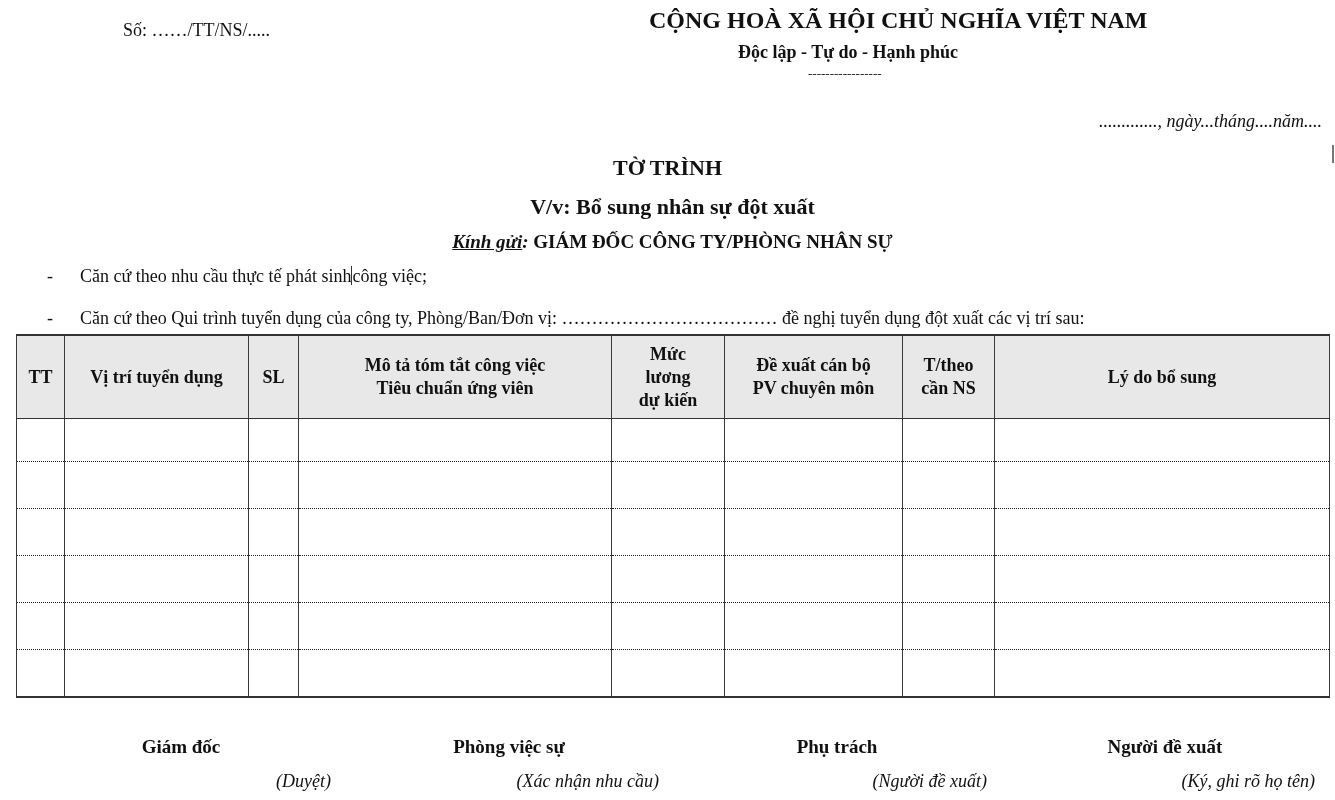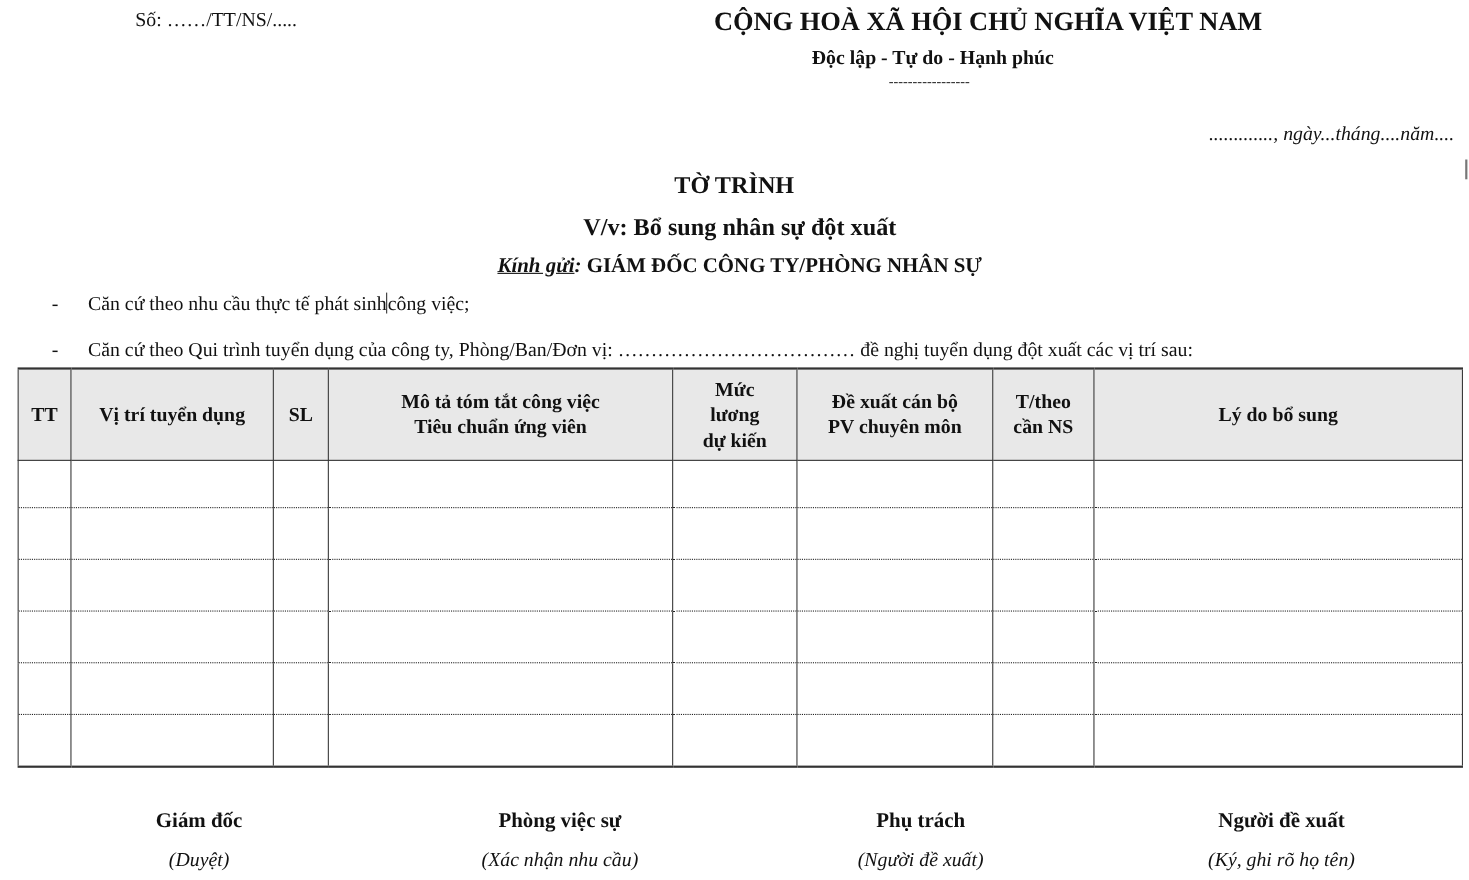--- a/index.html
+++ b/index.html
@@ -2,21 +2,21 @@
 <html><head>
 <meta charset="utf-8">
 <style>
   html, body { margin: 0; padding: 0; background: #ffffff; }
   body {
     width: 1335px; height: 800px; position: relative; overflow: hidden;
     font-family: "Liberation Serif", "DejaVu Serif", serif;
     color: #111111;
   }
   .abs { position: absolute; white-space: nowrap; }
-  .so-number { left: 123px; top: 8px; font-size: 18px; }
+  .so-number { left: 123px; top: 20px; font-size: 18px; }
   .nation-title { left: 649px; top: 7px; font-size: 24px; font-weight: bold; }
   .motto { left: 738px; top: 42px; font-size: 18px; font-weight: bold; }
   .motto-rule { left: 808px; top: 66px; font-size: 13px; letter-spacing: 0px; color: #222; }
   .date-line { right: 13px; top: 111px; font-size: 18px; font-style: italic; }
   .cursor-mark { left: 1332px; top: 145px; width: 2px; height: 18px; background: #777; }
   .doc-title { left: 0; width: 1335px; text-align: center; top: 155px; font-size: 22px; font-weight: bold; }
   .doc-subject { left: 0; width: 1345px; text-align: center; top: 194px; font-size: 22px; font-weight: bold; }
   .doc-recipient { left: 0; width: 1345px; text-align: center; top: 231px; font-size: 19px; font-weight: bold; }
   .doc-recipient .label { font-style: italic; text-decoration: underline; }
   .basis { left: 47px; font-size: 18px; }
@@ -37,21 +37,21 @@
   table.req thead th {
     background: #e8e8e8; font-weight: bold; height: 82px; text-align: center;
     border-top: 2px solid #333; border-bottom: 1.5px solid #333;
     line-height: 23px; vertical-align: middle;
   }
   table.req tbody td { height: 46px; border-top: 1.5px dotted #222; }
   table.req tbody tr:first-child td { border-top: none; height: 42px; }
   table.req tbody tr:last-child td { border-bottom: 2px solid #333; }
 
   .sig { top: 736px; font-size: 19px; font-weight: bold; text-align: center; width: 300px; }
-  .sig-note { top: 771px; font-size: 18px; font-style: italic; text-align: center; width: 300px; }
+  .sig-note { top: 771px; font-size: 18px; font-style: italic; text-align: right; width: 300px; }
 </style>
 </head>
 <body>
 
 <div class="abs so-number">Số: ……/TT/NS/.....</div>
 <div class="abs nation-title">CỘNG HOÀ XÃ HỘI CHỦ NGHĨA VIỆT NAM</div>
 <div class="abs motto">Độc lập - Tự do - Hạnh phúc</div>
 <div class="abs motto-rule">-----------------</div>
 <div class="abs date-line">............., ngày...tháng....năm....</div>
 <div class="abs cursor-mark"></div>

